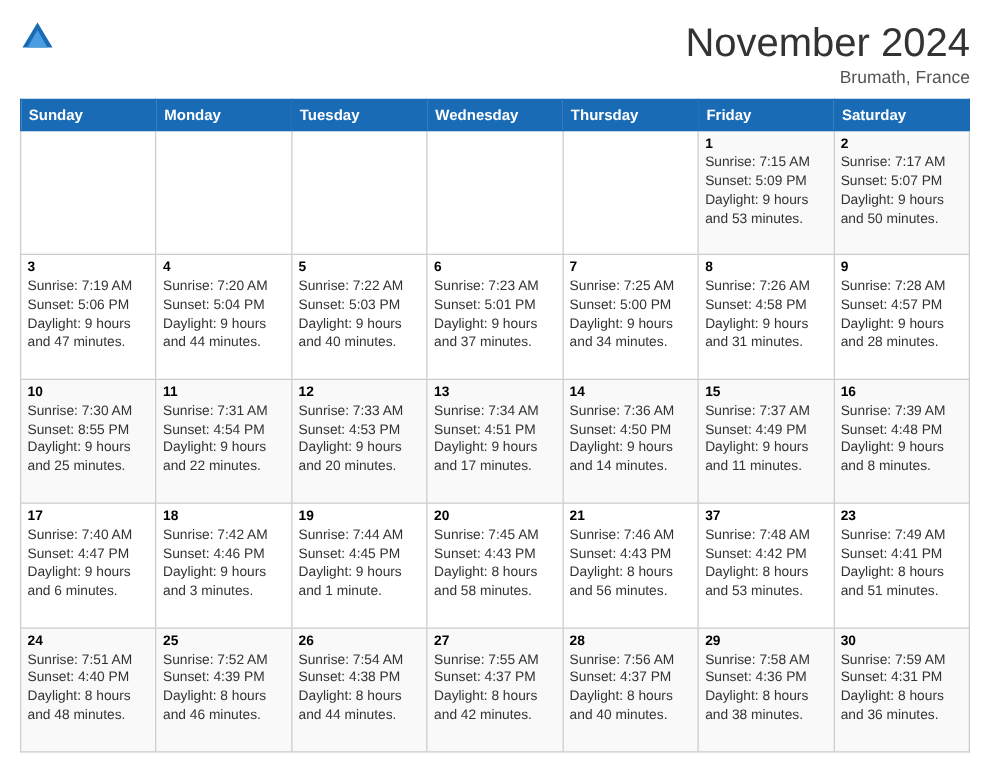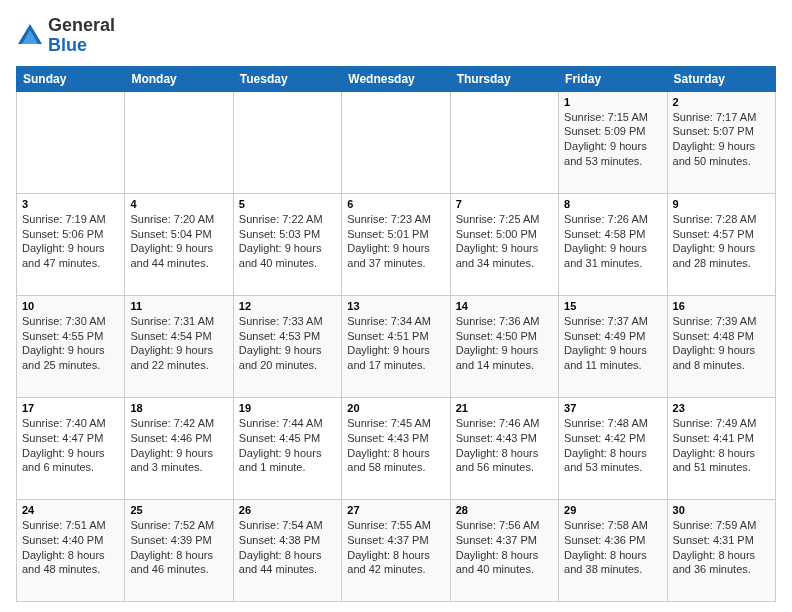--- a/index.html
+++ b/index.html
@@ -98,24 +98,24 @@
 </head>
 <body>
 
 <div class="page">
   <div class="header">
     <div class="logo">
       <svg class="logo-icon" viewBox="0 0 28 28">
         <polygon points="14,2 26,22 2,22" fill="#1a6bb5"></polygon>
         <polygon points="14,8 22,22 6,22" fill="#4a9de0"></polygon>
       </svg>
-      <div class="logo-text">
-        <span class="logo-general">General</span><br>
-        <span class="logo-blue">Blue</span>
-      </div>
+    </div>
+    <div class="title-section">
+      <div class="month-title">November 2024</div>
+      <div class="location">Brumath, France</div>
     </div>
   </div>
 
   <table class="calendar">
     <thead>
       <tr>
       <th>Sunday</th>
           <th>Monday</th>
           <th>Tuesday</th>
           <th>Wednesday</th>
@@ -194,21 +194,21 @@
             <div class="day-info" style="white-space: pre-line;">Sunrise: 7:28 AM
 Sunset: 4:57 PM
 Daylight: 9 hours
 and 28 minutes.</div>
           </td>
         </tr>
         <tr>
           <td>
             <span class="day-num">10</span>
             <div class="day-info" style="white-space: pre-line;">Sunrise: 7:30 AM
-Sunset: 4:55 PM
+Sunset: 8:55 PM
 Daylight: 9 hours
 and 25 minutes.</div>
           </td>
           <td>
             <span class="day-num">11</span>
             <div class="day-info" style="white-space: pre-line;">Sunrise: 7:31 AM
 Sunset: 4:54 PM
 Daylight: 9 hours
 and 22 minutes.</div>
           </td>

